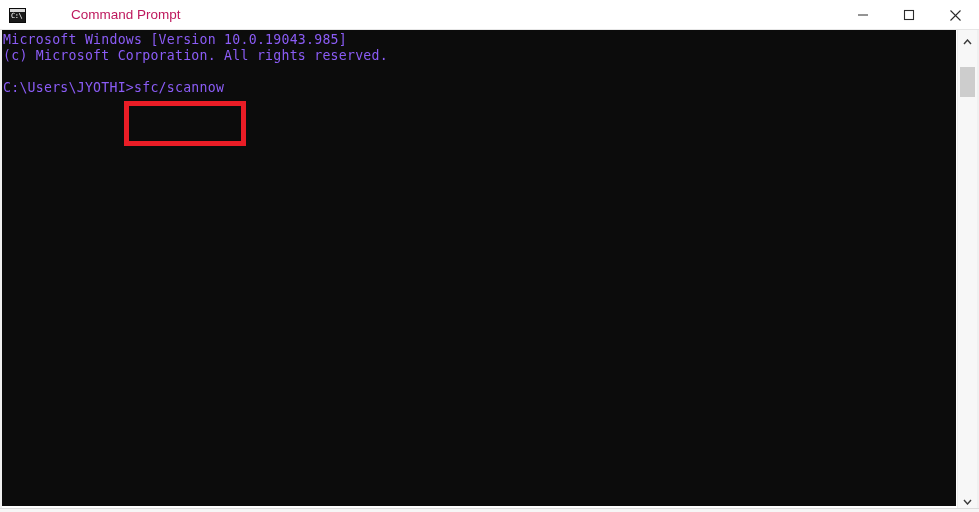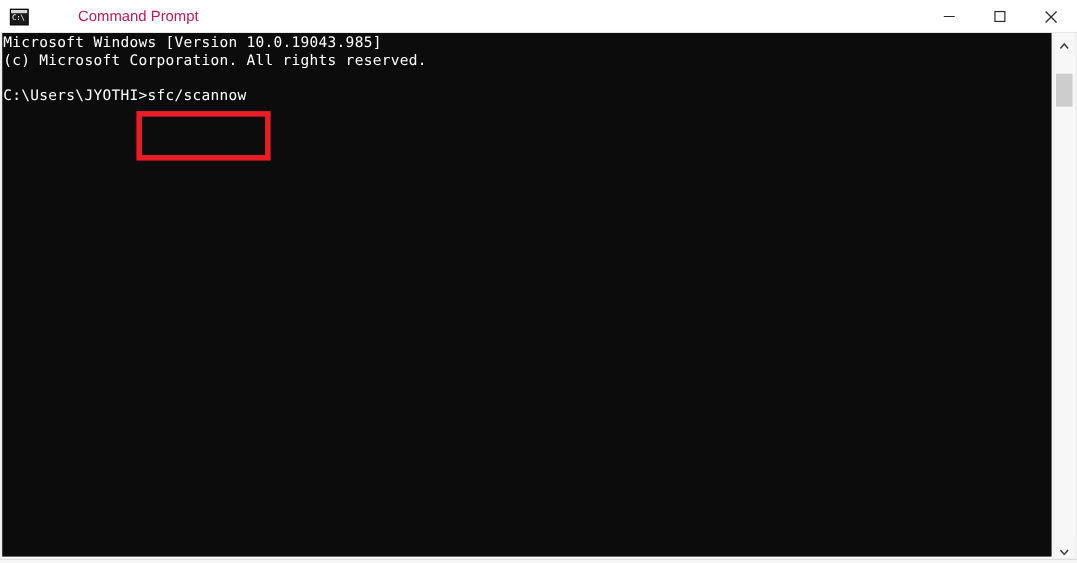--- a/index.html
+++ b/index.html
@@ -101,21 +101,21 @@
     width: 954px;
     height: 476px;
     background: #0c0c0c;
     overflow: hidden;
   }
   .console-text {
     position: absolute;
     left: 1px;
     top: 2px;
     margin: 0;
-    color: #ffffff;
+    color: #8b5cf6;
     font-family: "DejaVu Sans Mono", monospace;
     font-size: 13.2px;
     line-height: 16.1px;
     white-space: pre;
     letter-spacing: 0.25px;
   }
 
   
   .highlight-box {
     position: absolute;

